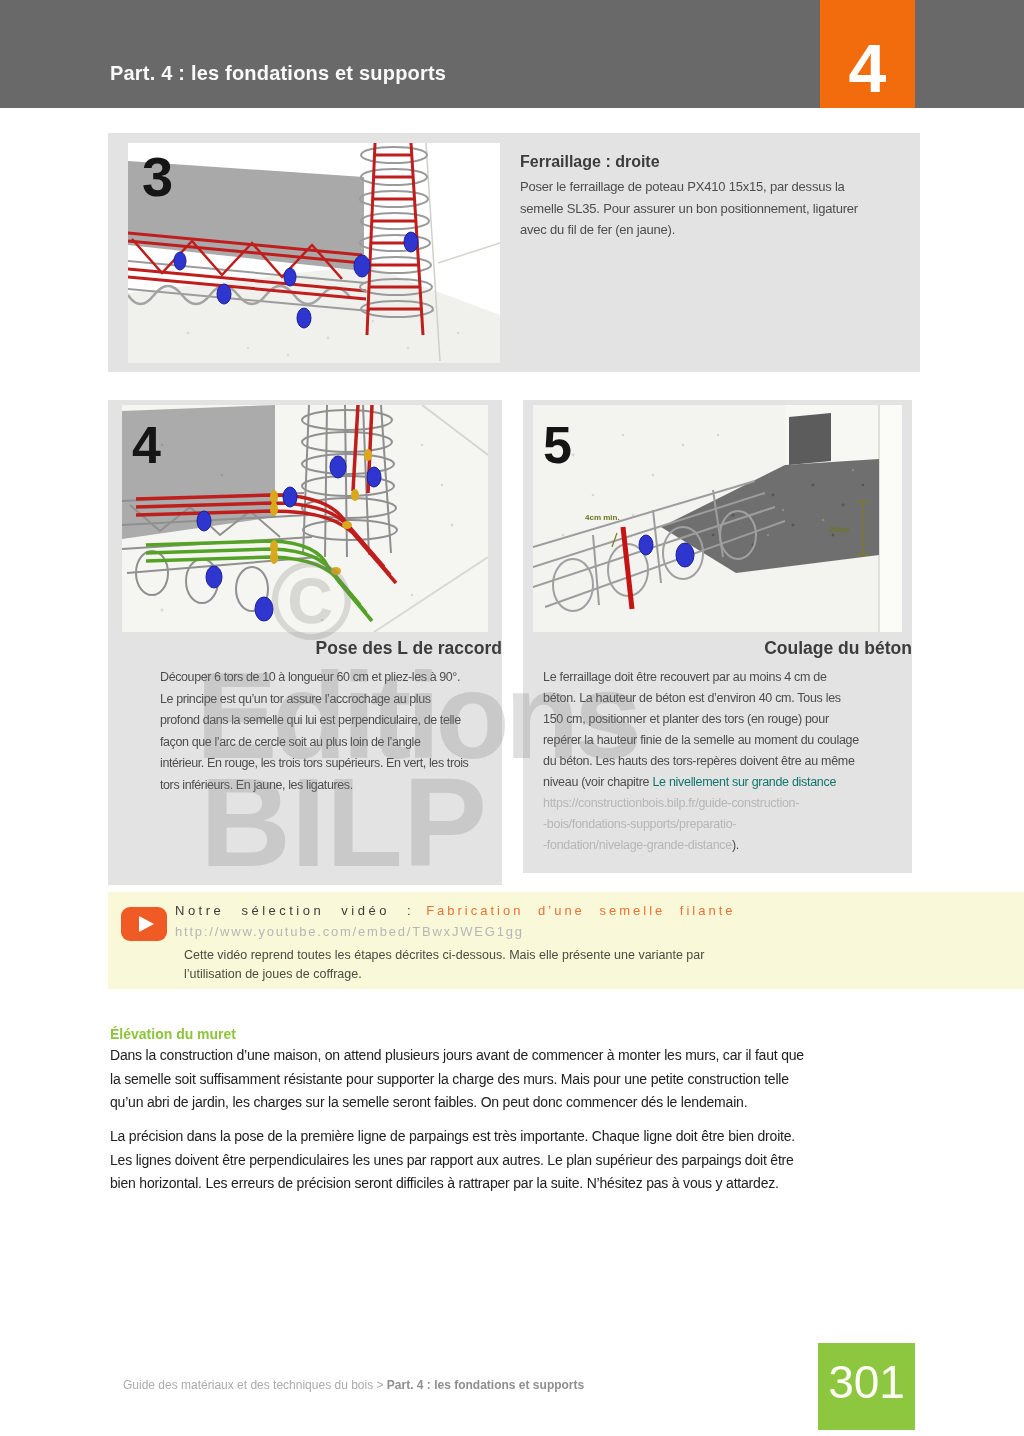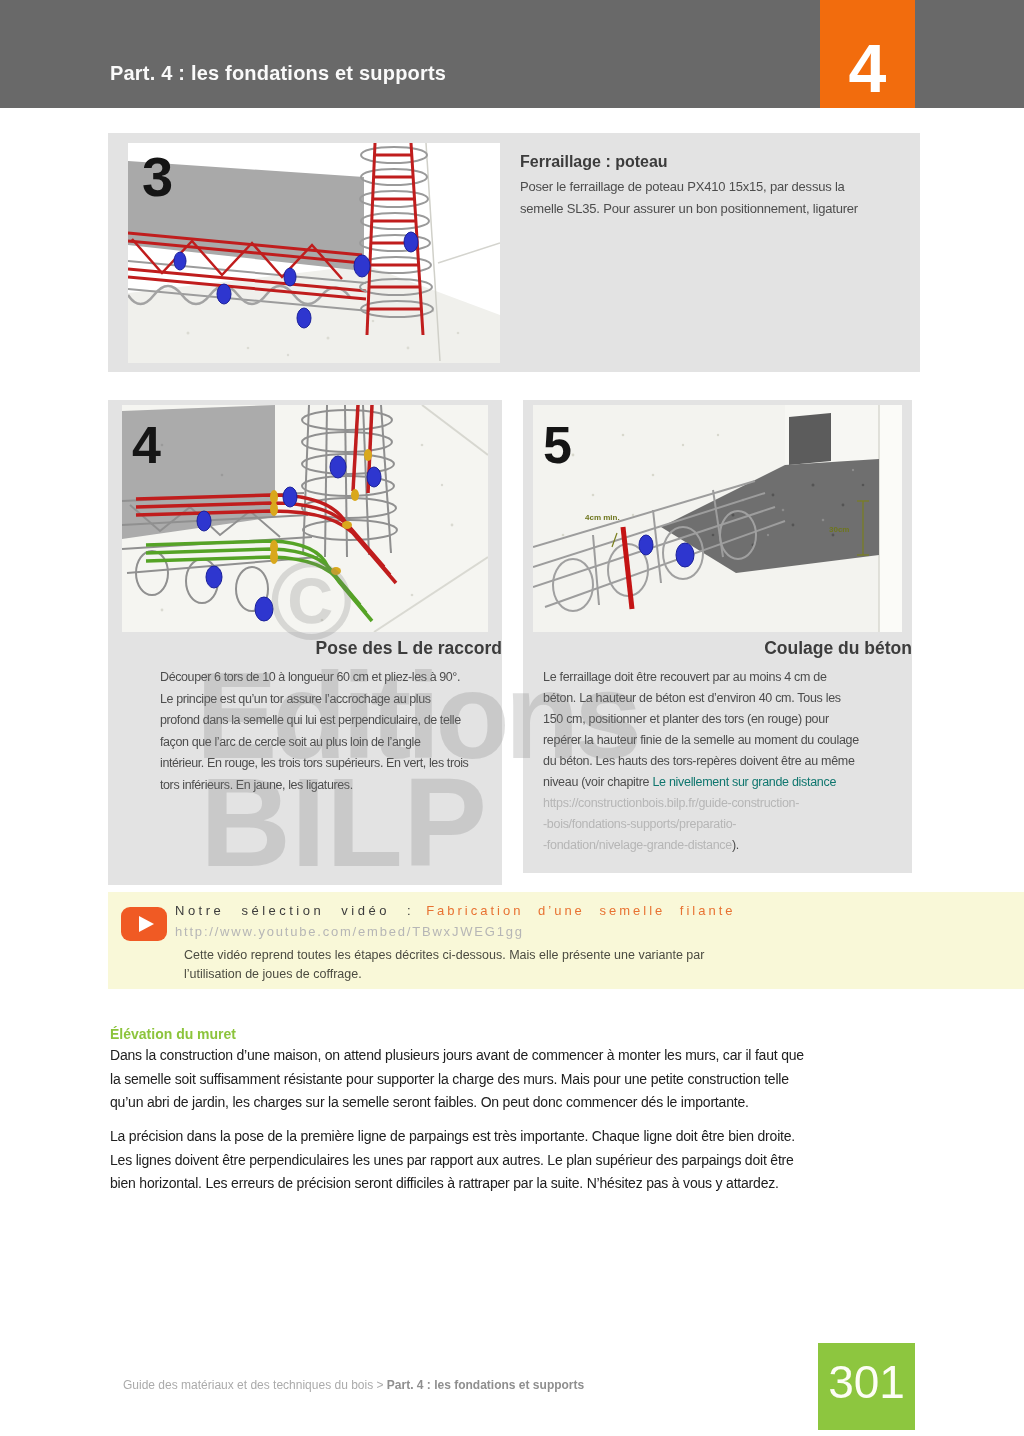--- a/index.html
+++ b/index.html
@@ -142,24 +142,25 @@
           <ellipse cx="52" cy="118" rx="6" ry="9"></ellipse>
             <ellipse cx="96" cy="151" rx="7" ry="10"></ellipse>
           <ellipse cx="162" cy="134" rx="6" ry="9"></ellipse>
             <ellipse cx="176" cy="175" rx="7" ry="10"></ellipse>
           <ellipse cx="234" cy="123" rx="8" ry="11"></ellipse>
             <ellipse cx="283" cy="99" rx="7" ry="10"></ellipse>
         </g>
       </svg>
       <div class="fig-num">3</div>
     </div>
-    <div class="step-heading">Ferraillage : poteau</div>
+    <div class="step-heading">Ferraillage : droite</div>
     <div class="step3-text">
       <div class="step-line">Poser le ferraillage de poteau PX410 15x15, par dessus la</div>
       <div class="step-line">semelle SL35. Pour assurer un bon positionnement, ligaturer</div>
+      <div class="step-line">avec du fil de fer (en jaune).</div>
     </div>
   </section>
 
   <section class="block block4">
     <div class="fig fig4">
       <svg width="366" height="227" viewBox="0 0 366 227">
         <rect width="366" height="227" fill="#f5f5f1"></rect>
         <g fill="#dadad2">
           <circle cx="40" cy="205" r="1.4"></circle>
             <circle cx="300" cy="40" r="1.3"></circle>
@@ -339,21 +340,21 @@
     <div class="video-desc">
       <div>Cette vidéo reprend toutes les étapes décrites ci-dessous. Mais elle présente une variante par</div>
       <div>l’utilisation de joues de coffrage.</div>
     </div>
   </div>
 
   <div class="elev-heading">Élévation du muret</div>
   <div class="para p1">
     <div>Dans la construction d’une maison, on attend plusieurs jours avant de commencer à monter les murs, car il faut que</div>
     <div>la semelle soit suffisamment résistante pour supporter la charge des murs. Mais pour une petite construction telle</div>
-    <div>qu’un abri de jardin, les charges sur la semelle seront faibles. On peut donc commencer dés le importante.</div>
+    <div>qu’un abri de jardin, les charges sur la semelle seront faibles. On peut donc commencer dés le lendemain.</div>
   </div>
   <div class="para p2">
     <div>La précision dans la pose de la première ligne de parpaings est très importante. Chaque ligne doit être bien droite.</div>
     <div>Les lignes doivent être perpendiculaires les unes par rapport aux autres. Le plan supérieur des parpaings doit être</div>
     <div>bien horizontal. Les erreurs de précision seront difficiles à rattraper par la suite. N’hésitez pas à vous y attardez.</div>
   </div>
 
   <div class="breadcrumb">
     <span>Guide des matériaux et des techniques du bois &gt; </span><span class="current">Part. 4 : les fondations et supports</span>
   </div>

